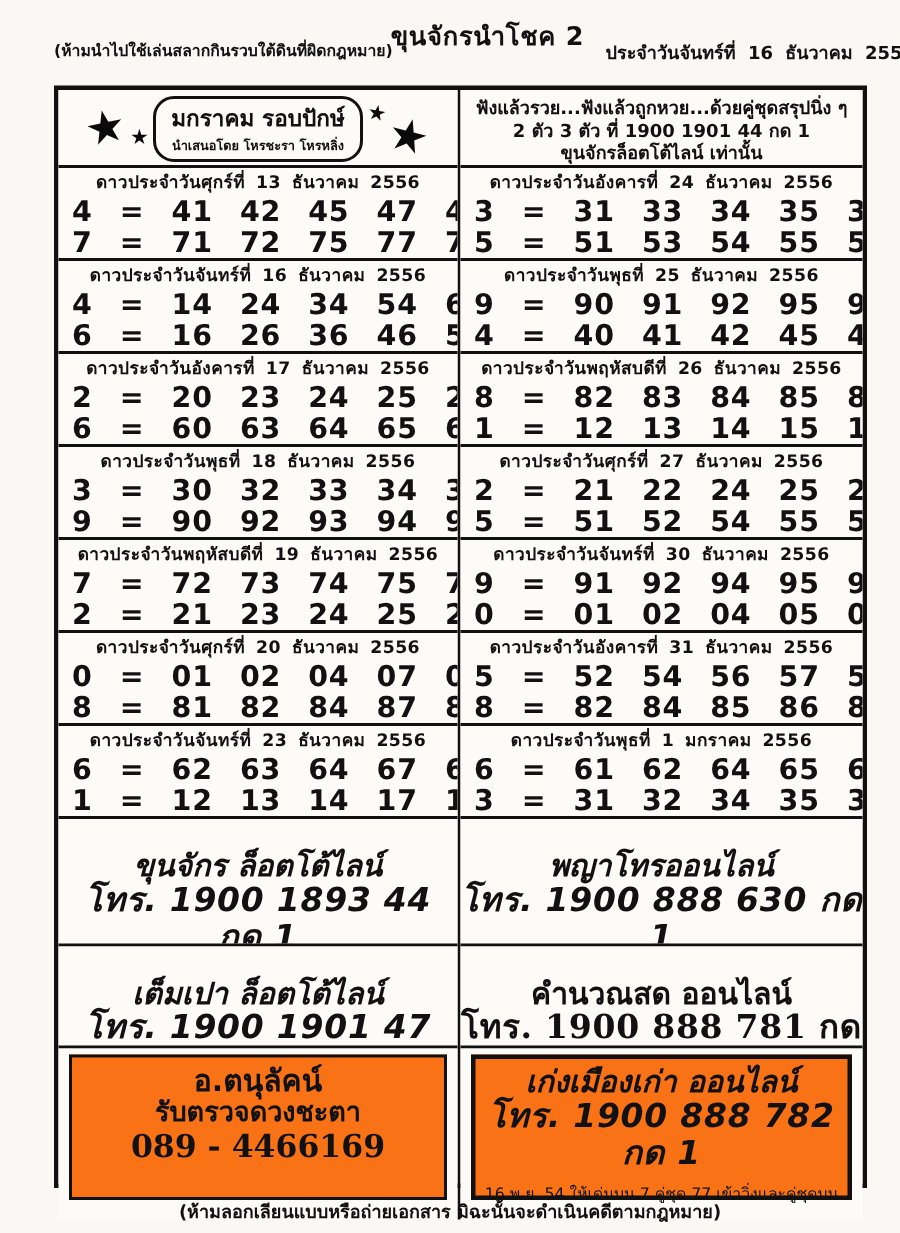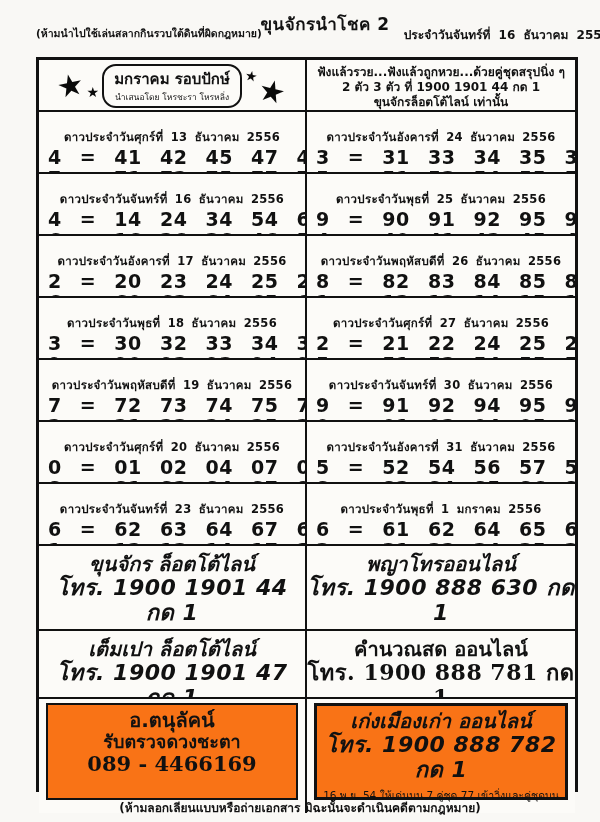--- a/index.html
+++ b/index.html
@@ -31,31 +31,31 @@
 
   
   .intro-left{display:flex;align-items:center;justify-content:center;gap:3px;padding-top:2px;}
   .star{line-height:1;color:#0a0a0a;}
   .star.big{font-size:30px;transform:rotate(-12deg);}
   .star.small{font-size:14px;transform:translateY(6px);}
   .star.small.up{transform:translateY(-10px) rotate(10deg);}
   .star.big.right{transform:rotate(14deg) translateY(6px);}
   .intro-badge{border:2px solid #111;border-radius:14px;padding:1px 10px 2px;text-align:center;background:#fcfbf8;}
   .badge-title{font-size:15px;font-weight:bold;}
-  .badge-sub{font-size:8.5px;font-weight:normal;margin-top:-1px;text-align:center;}
+  .badge-sub{font-size:8.5px;font-weight:bold;margin-top:-1px;text-align:center;}
   .intro-right{text-align:center;padding-top:5px;}
   .intro-line{font-size:12px;font-weight:bold;line-height:15px;}
 
   
-  .table-cell{padding-top:16px;}
+  .table-cell{padding-top:0;}
   .t-title{font-size:11.5px;font-weight:bold;text-align:center;letter-spacing:.3px;word-spacing:3px;margin-bottom:1px;}
   .t-row{font-size:19px;font-weight:bold;padding-left:9px;line-height:21px;word-spacing:11px;letter-spacing:.5px;white-space:nowrap;}
 
   
-  .ad-cell{text-align:center;padding-top:7px;}
+  .ad-cell{text-align:center;padding-top:20px;}
   .ad-name{font-size:20px;font-weight:bold;font-style:italic;line-height:22px;}
   .ad-phone{font-size:22px;font-weight:bold;font-style:italic;line-height:25px;letter-spacing:.5px;}
   .ad-note{font-size:10.5px;font-weight:normal;margin-top:5px;}
   .upright{font-style:normal;}
   .serif{font-family:"DejaVu Serif","Liberation Serif",serif;}
   .ad-cell.boxed{padding:0;}
   .ad-inner{border:3px solid #111;margin:4px 7px 6px;padding-top:4px;height:calc(100% - 17px);box-sizing:border-box;text-align:center;background:#f97316;}
   .ad-inner.thin{border-width:2px;}
   .ad-line2{font-size:18px;font-weight:bold;line-height:21px;}
   .ad-tel{font-size:21px;font-weight:bold;line-height:24px;}
@@ -126,21 +126,21 @@
       </div>
 
       <div class="cell table-cell">
         <div class="t-title">ดาวประจำวันจันทร์ที่ 23 ธันวาคม 2556</div>
         <div class="t-row">6 = 62 63 64 67 68 69</div>
         <div class="t-row">1 = 12 13 14 17 18 19</div>
       </div>
 
       <div class="cell ad-cell">
         <div class="ad-name">ขุนจักร ล็อตโต้ไลน์</div>
-        <div class="ad-phone">โทร. 1900 1901 44 กด 1</div>
+        <div class="ad-phone">โทร. 1900 1893 44 กด 1</div>
         <div class="ad-note">16 พ.ย. 54 ให้เด่นบน 7 คู่ชุด 77 เข้าวิ่งและคู่ชุดบน</div>
       </div>
 
       <div class="cell ad-cell">
         <div class="ad-name">เต็มเปา ล็อตโต้ไลน์</div>
         <div class="ad-phone">โทร. 1900 1901 47 กด 1</div>
 
       </div>
 
       <div class="cell ad-cell boxed">

